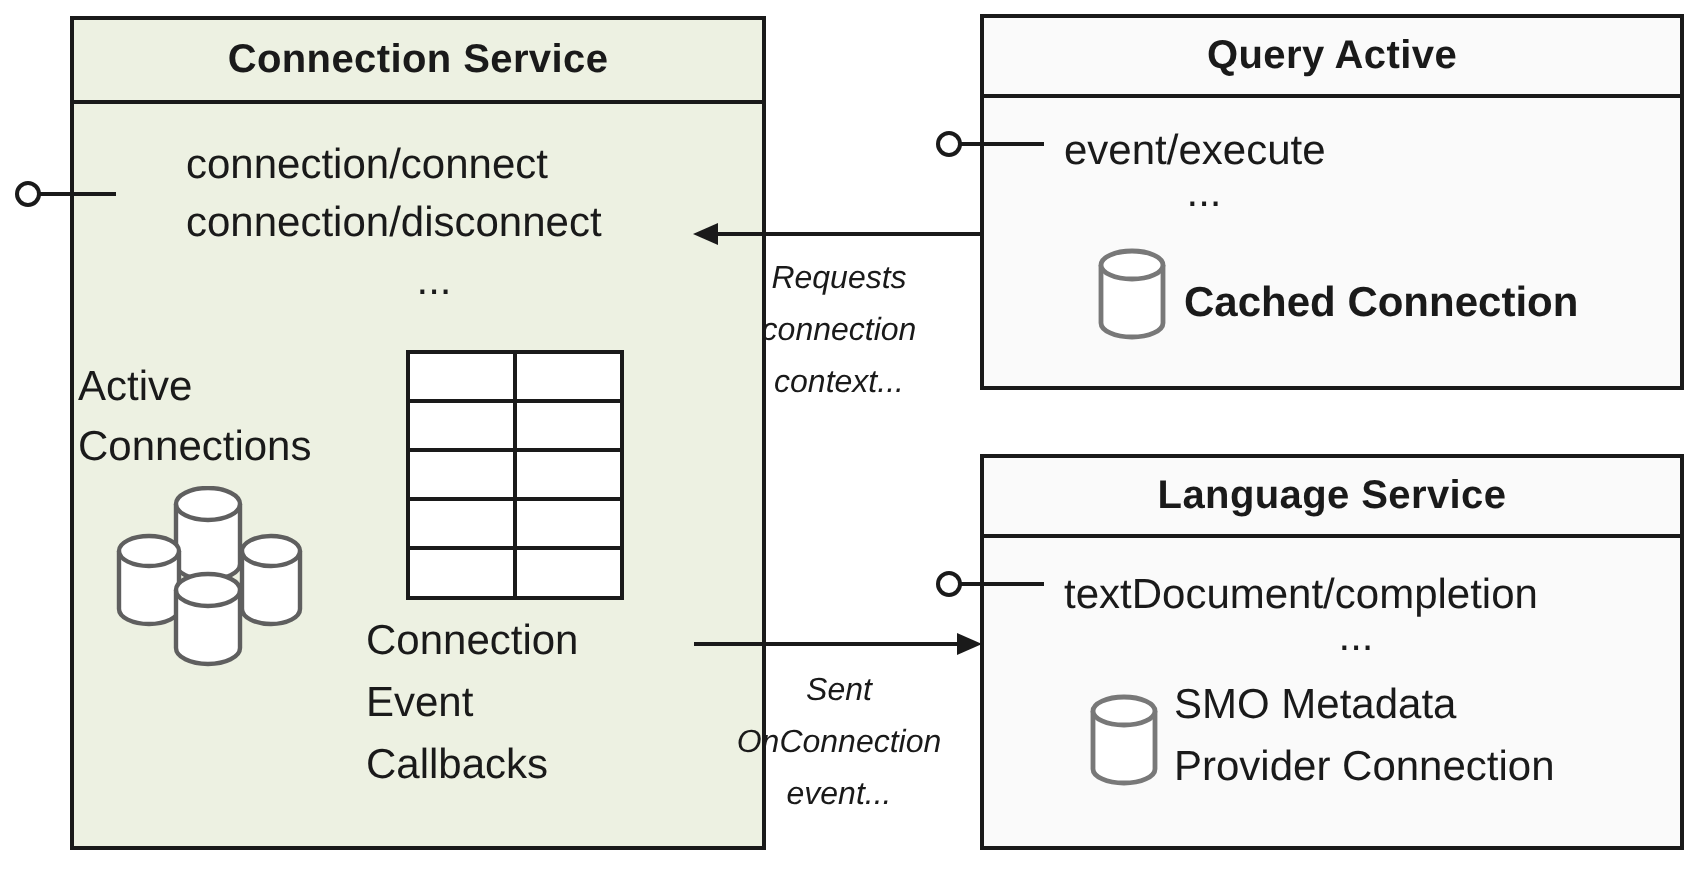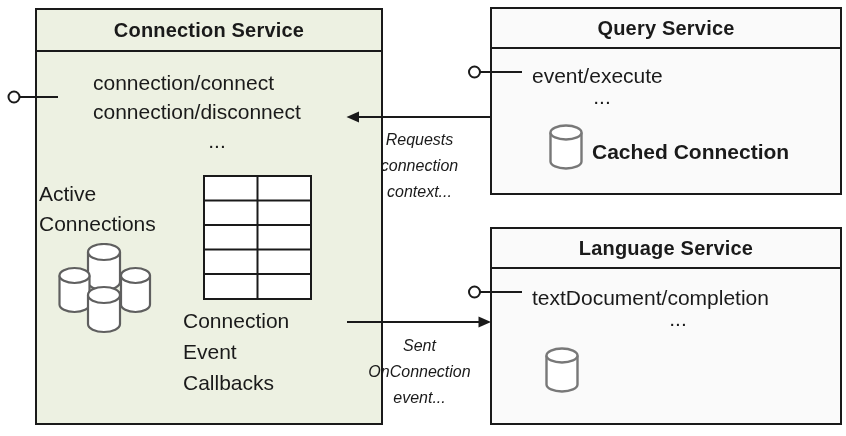--- a/index.html
+++ b/index.html
@@ -103,40 +103,42 @@
       <line class="grid-ln" x1="1" y1="74.5" x2="108" y2="74.5"></line>
       <line class="grid-ln" x1="1" y1="99" x2="108" y2="99"></line>
     </svg>
 
     <div class="t callbacks-label multiline">Connection
 Event
 Callbacks</div>
   </div>
 
   <div class="box box-query">
-    <div class="box-header">Query Service</div>
+    <div class="box-header">Query Active</div>
     <div class="t query-method">event/execute</div>
     <div class="t query-dots">...</div>
 
     <svg class="icon-svg query-cyl" width="34" height="46" viewBox="0 0 34 46">
       <path class="cyl-light" d="M1.5,8.5 L1.5,37.5 A15.5,7 0 0 0 32.5,37.5 L32.5,8.5"></path>
       <ellipse class="cyl-light" cx="17" cy="8.5" rx="15.5" ry="7"></ellipse>
     </svg>
     <div class="t cached-label">Cached Connection</div>
   </div>
 
   <div class="box box-language">
     <div class="box-header">Language Service</div>
     <div class="t lang-method">textDocument/completion</div>
     <div class="t lang-dots">...</div>
 
     <svg class="icon-svg lang-cyl" width="34" height="46" viewBox="0 0 34 46">
       <path class="cyl-light" d="M1.5,8.5 L1.5,37.5 A15.5,7 0 0 0 32.5,37.5 L32.5,8.5"></path>
       <ellipse class="cyl-light" cx="17" cy="8.5" rx="15.5" ry="7"></ellipse>
     </svg>
+    <div class="t provider-label multiline">SMO Metadata
+Provider Connection</div>
   </div>
 
   <svg class="overlay" width="846" height="436" viewBox="0 0 846 436">
 
     <g>
       <line class="ln" x1="19.5" y1="97" x2="58" y2="97"></line>
       <circle class="lollipop-circle" cx="14" cy="97" r="5.5"></circle>
     </g>
 
     <g>

